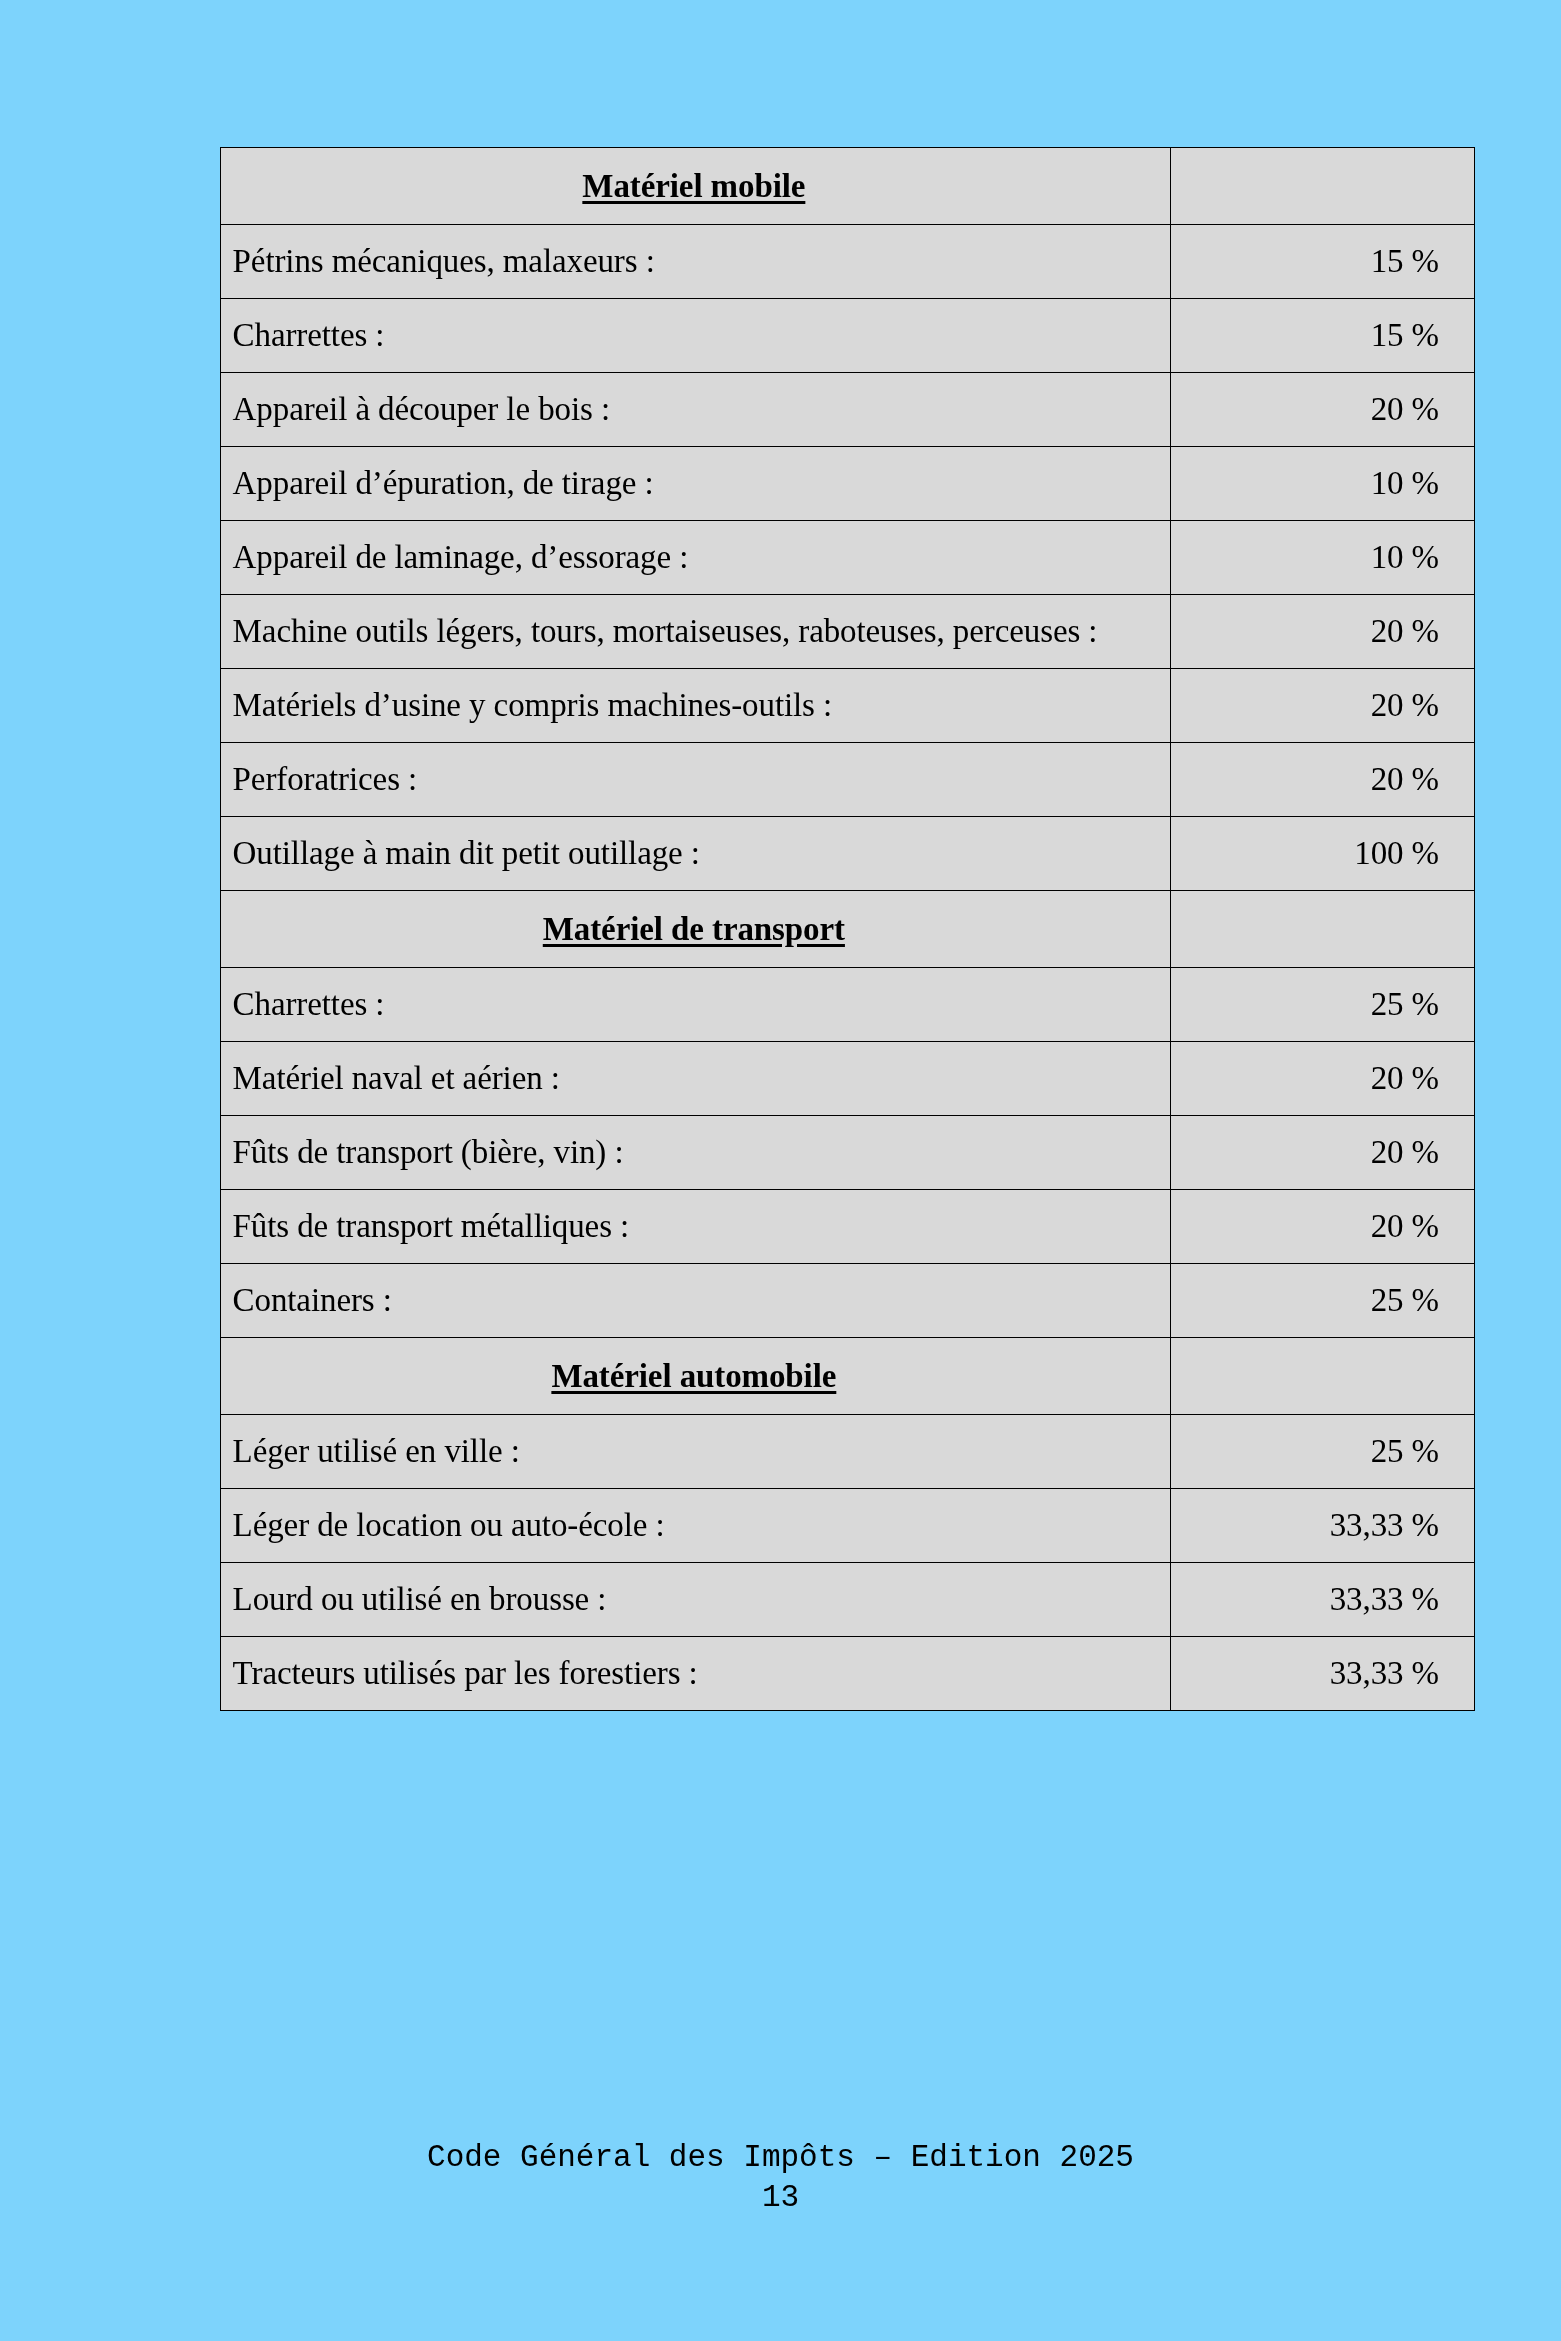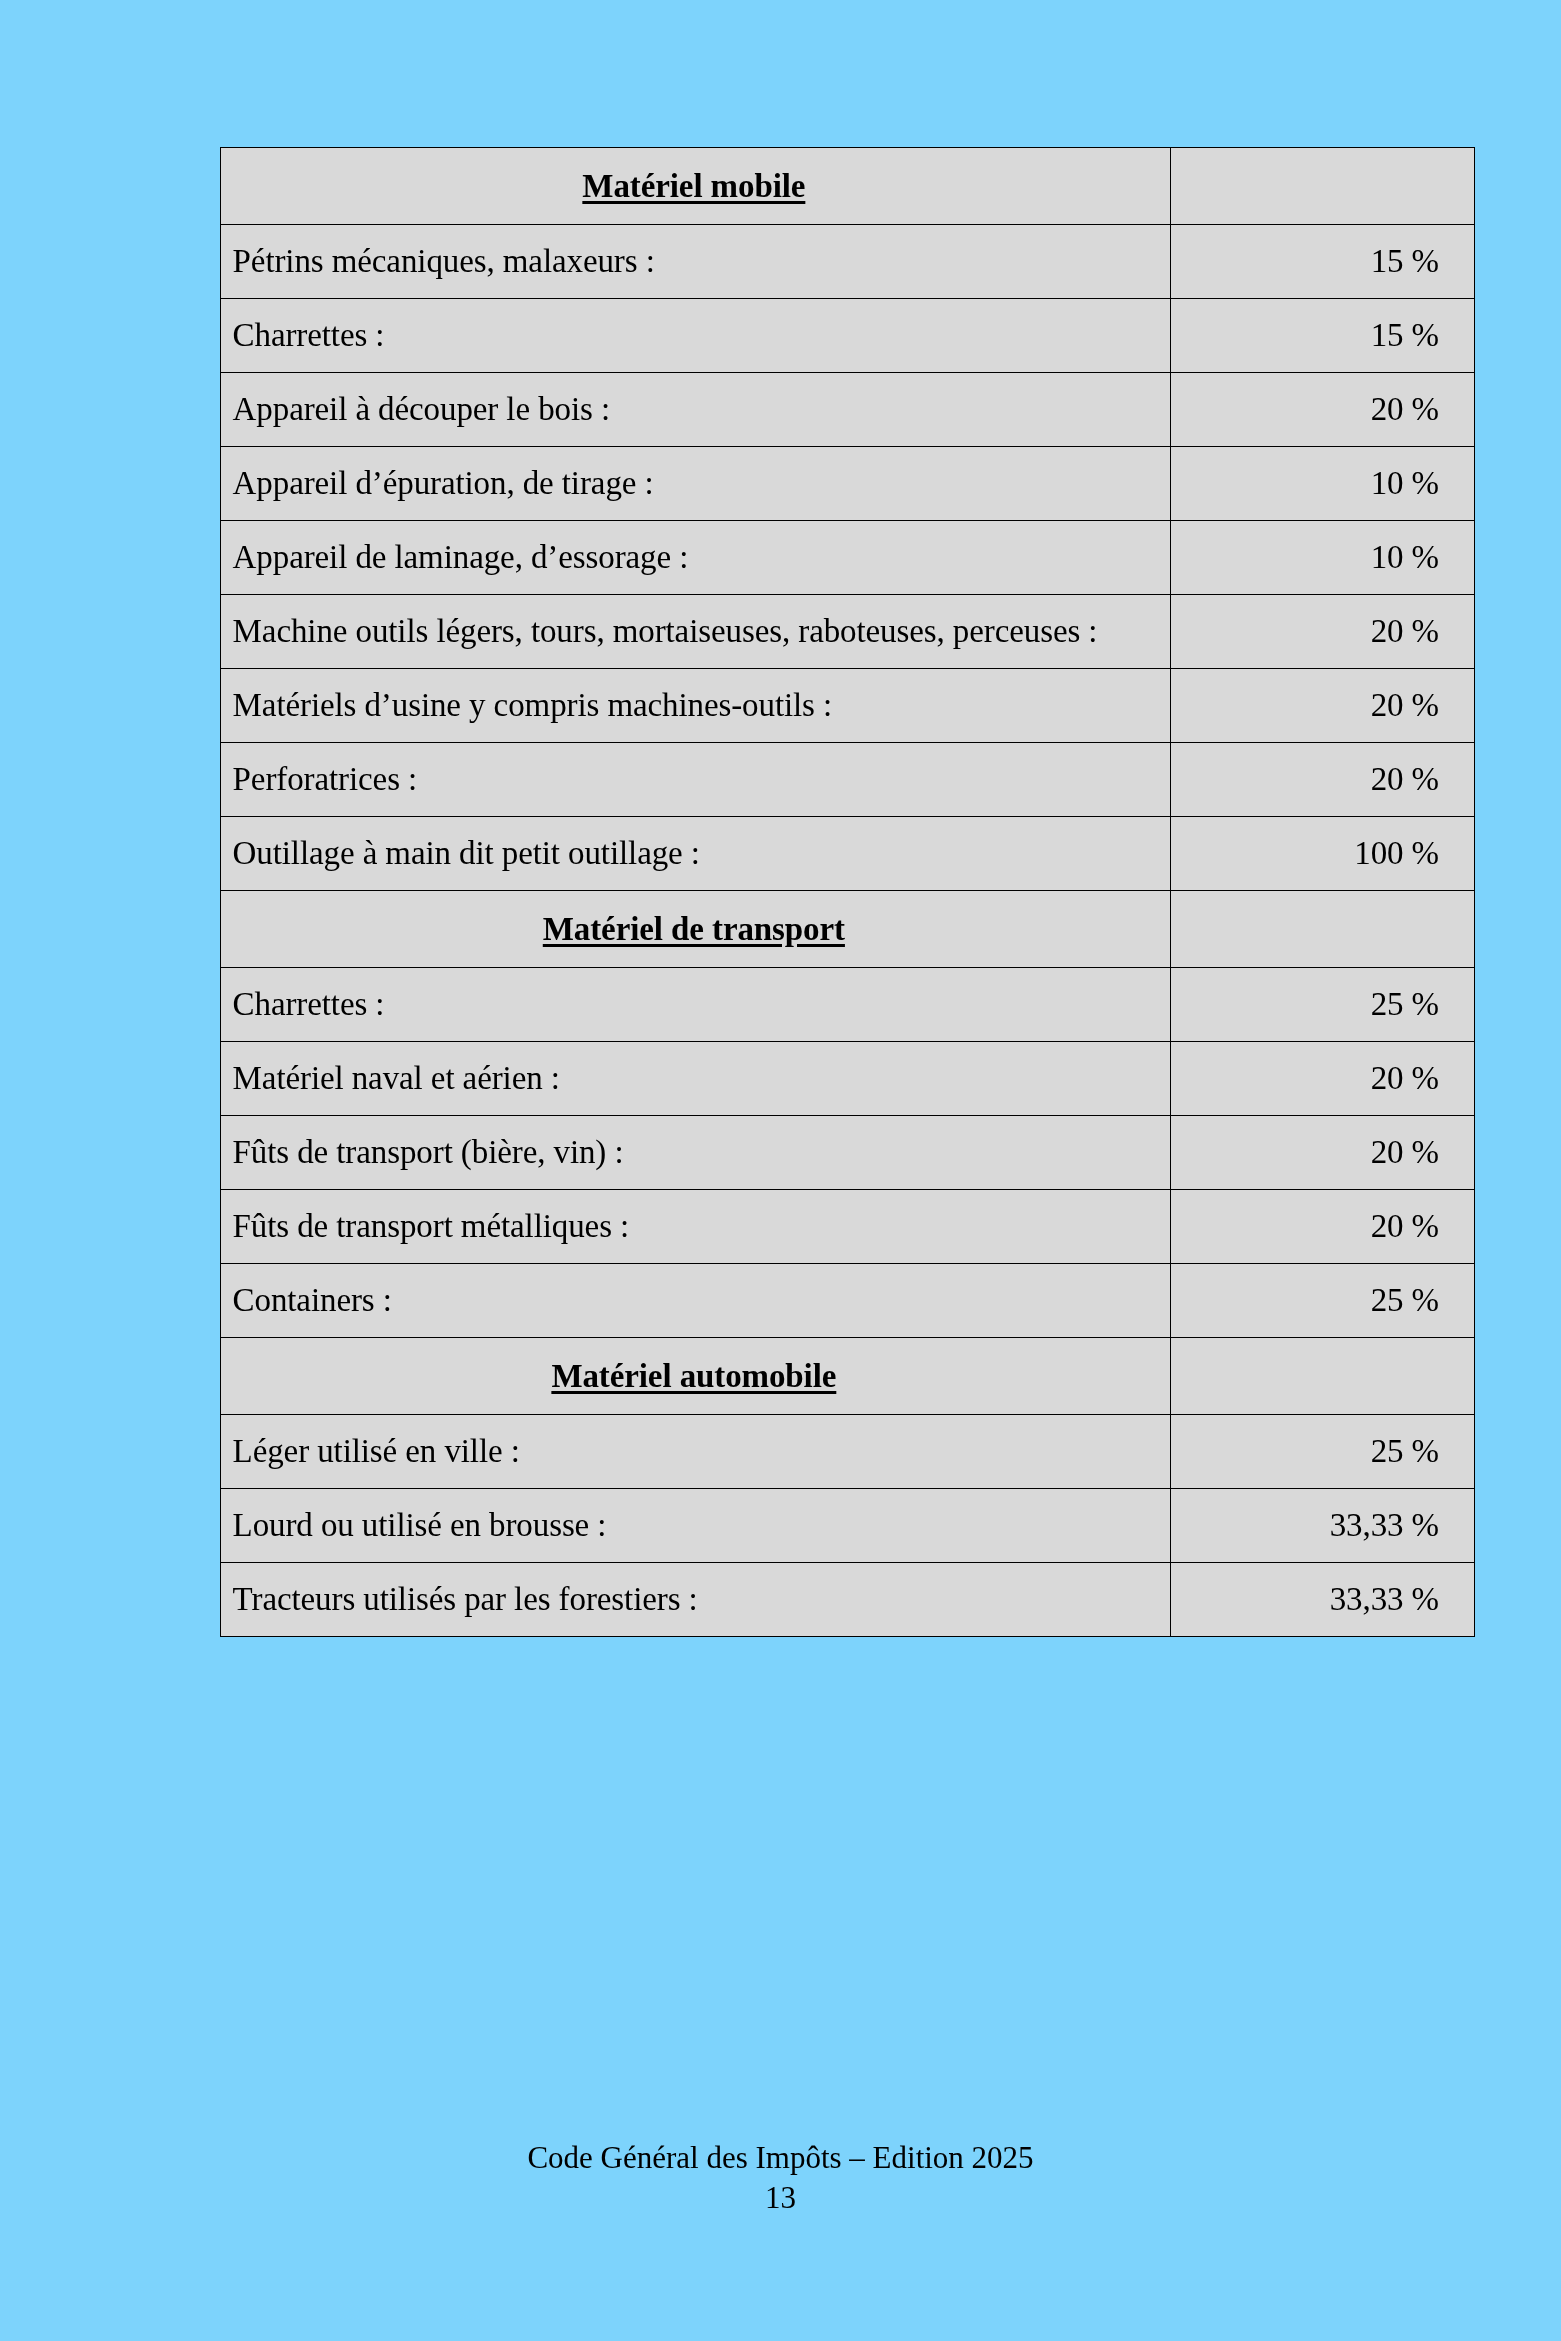--- a/index.html
+++ b/index.html
@@ -79,20 +79,21 @@
 
   
   .footer {
     position: absolute;
     left: 0;
     top: 2138px;
     width: 1561px;
     text-align: center;
     font-size: 31px;
     line-height: 1.28;
+    font-family: Liberation Mono, monospace;
   }
   .footer .doc-line { display: block; }
   .footer .page-num { display: block; }
 </style>
 </head>
 <body>
 
 <div class="page">
 
   <table class="rate-table">
@@ -167,20 +168,24 @@
         </tr>
         <tr class="section-row">
           <td class="cell-label"><span class="section-title">Matériel automobile</span></td>
           <td class="cell-rate"></td>
         </tr>
         <tr class="item-row">
           <td class="cell-label">Léger utilisé en ville :</td>
           <td class="cell-rate">25 %</td>
         </tr>
         <tr class="item-row">
+          <td class="cell-label">Léger de location ou auto-école :</td>
+          <td class="cell-rate">33,33 %</td>
+        </tr>
+        <tr class="item-row">
           <td class="cell-label">Lourd ou utilisé en brousse :</td>
           <td class="cell-rate">33,33 %</td>
         </tr>
         <tr class="item-row">
           <td class="cell-label">Tracteurs utilisés par les forestiers :</td>
           <td class="cell-rate">33,33 %</td>
         </tr>
       </tbody>
   </table>
 

